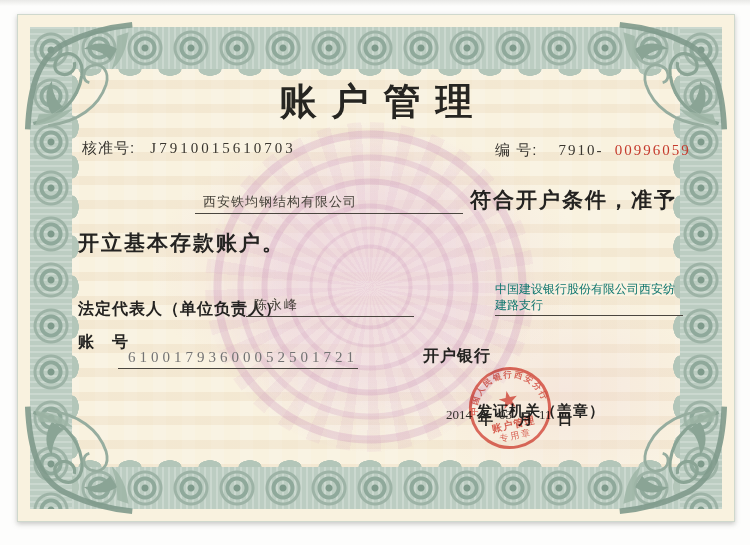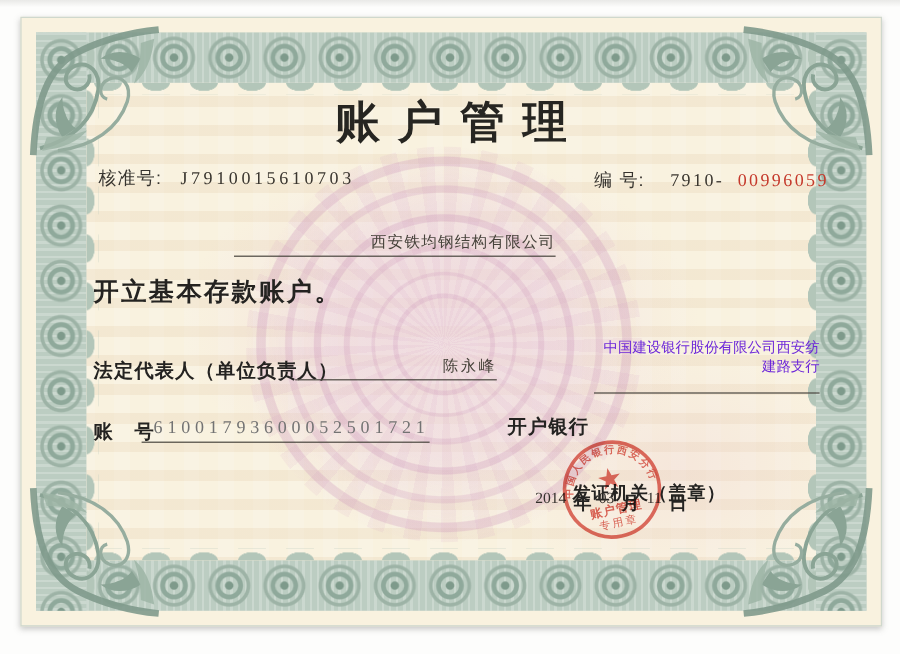--- a/index.html
+++ b/index.html
@@ -84,24 +84,24 @@
     left:0;right:0;top:62px;text-align:center;
     font-family:"Liberation Serif",serif;font-weight:bold;font-size:37px;color:#262521;
     letter-spacing:15px;text-indent:15px;
   }
   .meta{font-size:15px;color:#37342f;letter-spacing:1px;}
   .mono-val{font-family:"Liberation Serif",serif;letter-spacing:3px;color:#3a362f;}
   .red{color:#c53a2c;letter-spacing:2px;}
   .big{font-size:21px;font-weight:bold;color:#242321;letter-spacing:2px;}
   .lab{font-size:16px;font-weight:bold;color:#242321;letter-spacing:1px;}
   .lab-sm{font-size:15px;font-weight:bold;color:#242321;letter-spacing:1px;}
-  .uline{border-bottom:1px solid #4a463f;display:flex;align-items:flex-end;justify-content:flex-end;}
+  .uline{border-bottom:1px solid #4a463f;display:flex;align-items:flex-end;}
   .fill-val{font-family:"Liberation Serif",serif;font-size:13px;color:#46423a;letter-spacing:2px;padding:0 0 2px 8px;}
-  .bank-val{font-family:"Liberation Serif",serif;font-size:12px;line-height:16px;color:#6d28d9;
-    border-bottom:1px solid #4a463f;padding-bottom:14px;text-align:right;}
+  .bank-val{font-family:"Liberation Serif",serif;font-size:12px;line-height:16px;color:#0f766e;
+    border-bottom:1px solid #4a463f;padding-bottom:2px;}
   .acct-val{font-family:"Liberation Serif",serif;font-size:15px;letter-spacing:4px;color:#737373;padding:0 0 2px 10px;}
   .date-row{display:flex;align-items:flex-end;gap:6px;}
   .dunit{font-size:15px;font-weight:bold;color:#242321;}
   .dnum{font-family:"Liberation Serif",serif;font-size:13px;color:#33302b;transform:translateY(-6px);}
   
   .stamp{
     left:450px;top:351px;width:84px;height:84px;border-radius:50%;
     transform:rotate(-12deg);mix-blend-mode:multiply;opacity:.88;z-index:9;
   }
   .stamp::before{content:"";position:absolute;inset:1px;border:3px solid rgba(214,62,50,.85);border-radius:50%;}
@@ -156,34 +156,35 @@
   </div>
   <div class="abs meta" style="left:477px;top:126px;">
     <span>编 号:</span>
     <span class="mono-val" style="margin-left:16px;letter-spacing:2px;">7910-</span>
     <span class="mono-val red" style="margin-left:6px;">00996059</span>
   </div>
 
   <div class="abs uline" style="left:177px;top:172px;width:268px;height:26px;">
     <span class="fill-val" style="letter-spacing:1px;">西安铁均钢结构有限公司</span>
   </div>
+  <div class="abs big" style="left:452px;top:171px;">符合开户条件，准予</div>
 
   <div class="abs lab" style="left:60px;top:284px;">法定代表人（单位负责人）</div>
 
   <div class="abs big" style="left:60px;top:214px;">开立基本存款账户。</div>
   <div class="abs uline" style="left:228px;top:277px;width:168px;height:24px;">
     <span class="fill-val">陈永峰</span>
   </div>
   <div class="abs lab" style="left:405px;top:284px;margin-top:47px;">开户银行</div>
   <div class="abs bank-val" style="left:477px;top:266px;width:188px;">
     <div>中国建设银行股份有限公司西安纺</div>
     <div>建路支行</div>
   </div>
 
-  <div class="abs lab" style="left:60px;top:335px;text-align:right;">账　号</div>
+  <div class="abs lab" style="left:60px;top:317px;text-align:right;">账　号</div>
   <div class="abs uline" style="left:100px;top:330px;width:240px;height:23px;">
     <span class="acct-val">61001793600052501721</span>
   </div>
 
   <div class="abs lab-sm" style="left:435px;top:387px;margin-left:24px;">发证机关（盖章）</div>
   <div class="abs date-row" style="left:428px;top:395px;">
     <span class="dnum">2014</span>
     <span class="dunit">年</span>
     <span class="dnum">03</span>
     <span class="dunit">月</span>

